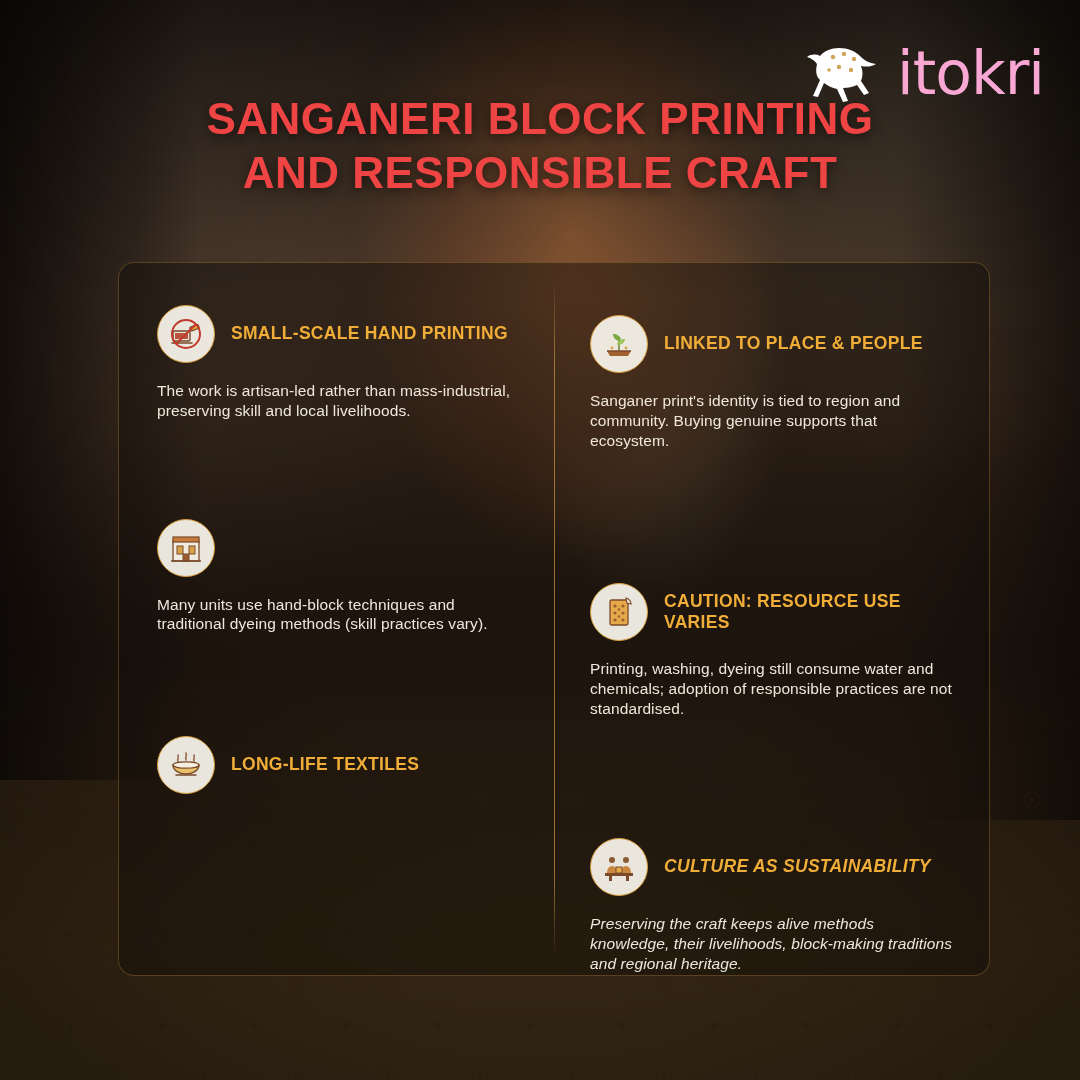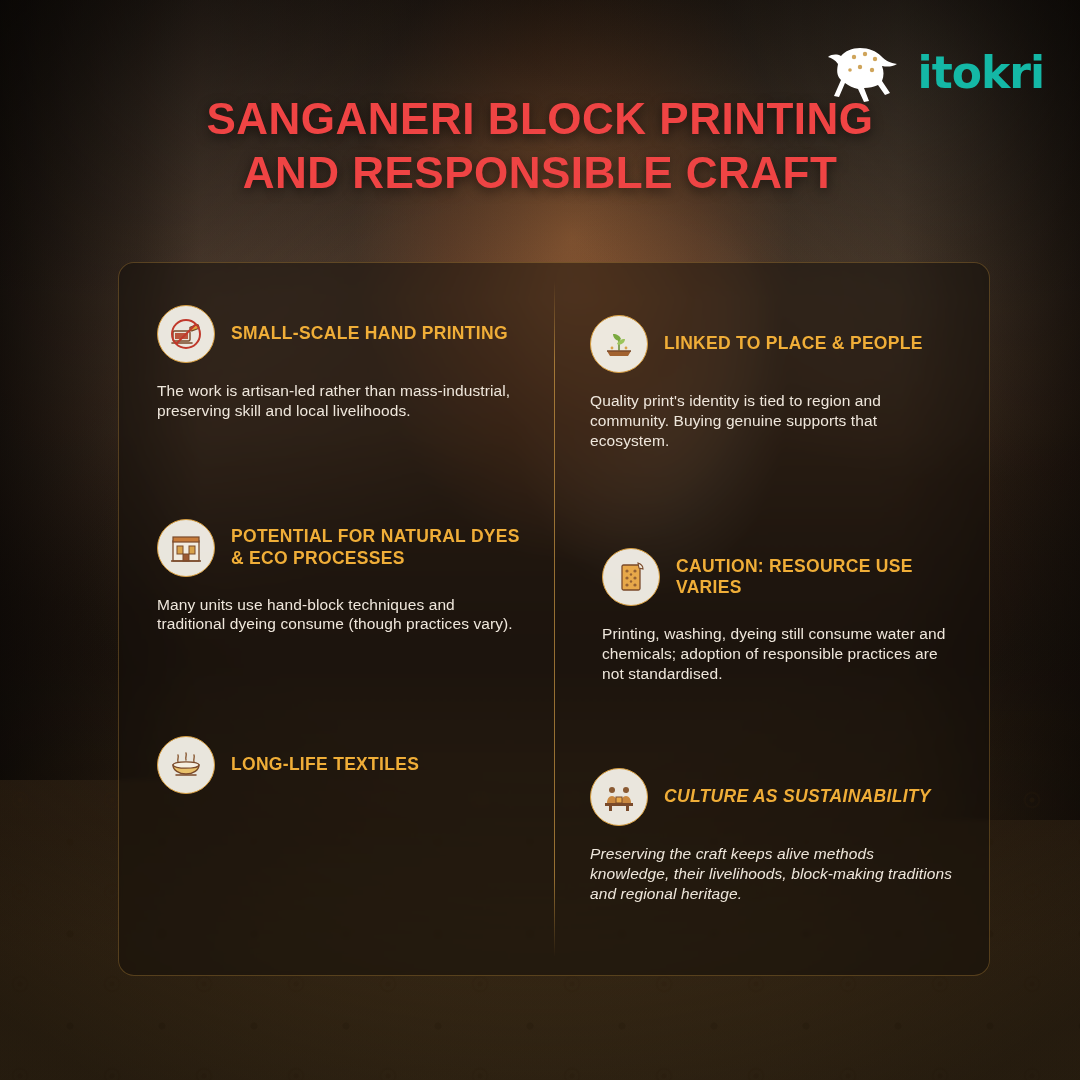--- a/index.html
+++ b/index.html
@@ -79,23 +79,23 @@
     position: absolute;
     top: 34px;
     right: 36px;
     display: flex;
     align-items: center;
     gap: 6px;
     z-index: 6;
   }
   .logo-mark { width: 92px; height: 78px; }
   .logo-word {
-    font-size: 44px;
-    font-weight: 700;
-    color: #14b8a6;
+    font-size: 60px;
+    font-weight: 400;
+    color: #f9a8d4;
     letter-spacing: -1px;
     line-height: 1;
     font-family: "DejaVu Sans", sans-serif;
   }
 
   
   .title {
     position: absolute;
     top: 92px;
     left: 0; right: 0;
@@ -132,21 +132,21 @@
     bottom: 18px;
     width: 1px;
     background: linear-gradient(180deg, rgba(214,160,70,0.0) 0%, rgba(214,160,70,0.65) 12%, rgba(214,160,70,0.65) 88%, rgba(214,160,70,0.0) 100%);
   }
 
   .col {
     padding: 38px 30px 30px 38px;
     display: flex;
     flex-direction: column;
   }
-  .col.right { padding-left: 36px; padding-right: 34px; }
+  .col.right { padding-left: 36px; padding-right: 34px; gap: 35px; }
 
   .card { margin-bottom: 6px; }
   .card-head {
     display: flex;
     align-items: center;
     gap: 16px;
     margin-bottom: 18px;
   }
   .icon-circle {
     flex: 0 0 auto;
@@ -173,21 +173,21 @@
     line-height: 1.28;
     letter-spacing: 0.1px;
   }
 
   
   .col.left .card:nth-child(1) { margin-top: 4px; }
   .col.left .card:nth-child(2) { margin-top: 92px; }
   .col.left .card:nth-child(3) { margin-top: 96px; text-align: right; }
 
   .col.right .card:nth-child(1) { margin-top: 14px; }
-  .col.right .card:nth-child(2) { margin-top: 92px; margin-left: 12px; }
+  .col.right .card:nth-child(2) { margin-top: 92px; }
   .col.right .card:nth-child(3) { margin-top: 78px; font-style: italic; }
 </style>
 </head>
 <body>
 
 <div class="poster">
 
   <div class="bg"></div>
   <div class="bg-left-dark"></div>
   <div class="bg-right-dark"></div>
@@ -242,23 +242,22 @@
           <div class="icon-circle">
             <svg width="40" height="40" viewBox="0 0 40 40">
               <rect x="7" y="13" width="26" height="20" fill="#f2ece0" stroke="#7a4a2a" stroke-width="1.3"></rect>
               <rect x="7" y="9" width="26" height="5" fill="#c77b3a" stroke="#7a4a2a" stroke-width="1.2"></rect>
               <rect x="11" y="18" width="6" height="8" fill="#d8a24a" stroke="#7a4a2a" stroke-width="1"></rect>
               <rect x="23" y="18" width="6" height="8" fill="#d8a24a" stroke="#7a4a2a" stroke-width="1"></rect>
               <rect x="17" y="26" width="6" height="7" fill="#9c5a33" stroke="#7a4a2a" stroke-width="1"></rect>
               <path d="M5 33h30" stroke="#7a4a2a" stroke-width="1.5"></path>
             </svg>
           </div>
-          <div class="card-title">POTENTIAL FOR NATURAL DYES &amp; ECO PROCESSES</div>
-        </div>
-        <div class="card-body">Many units use hand-block techniques and traditional dyeing consume (though practices vary).</div>
+        </div>
+        <div class="card-body">Many units use hand-block techniques and traditional dyeing methods (skill practices vary).</div>
       </div>
 
       <div class="card">
         <div class="card-head">
           <div class="icon-circle">
             <svg width="40" height="40" viewBox="0 0 40 40">
               <path d="M12 10c1 3-1 4 0 7M20 8c1 3-1 4 0 7M28 10c1 3-1 4 0 7" stroke="#8a5a33" stroke-width="1.4" fill="none" stroke-linecap="round"></path>
               <path d="M7 20h26a13 9 0 0 1-26 0z" fill="#e8c06a" stroke="#7a4a2a" stroke-width="1.4"></path>
               <ellipse cx="20" cy="20" rx="13" ry="3.2" fill="#f6efe1" stroke="#7a4a2a" stroke-width="1.3"></ellipse>
               <path d="M10 30h20" stroke="#7a4a2a" stroke-width="1.5" stroke-linecap="round"></path>
@@ -280,21 +279,21 @@
               <path d="M20 17c-4-1-6-4-6-7 4 0 7 2 8 5z" fill="#7aa93f"></path>
               <path d="M20 21c4-1 6-3 6-6-4 0-7 2-8 5z" fill="#9bc45a"></path>
               <path d="M8 27h24l-3 5H11z" fill="#a2622f"></path>
               <path d="M8 27h24" stroke="#7a4a2a" stroke-width="1.3"></path>
               <circle cx="13" cy="24" r="1.4" fill="#d8a24a"></circle>
               <circle cx="27" cy="24" r="1.4" fill="#d8a24a"></circle>
             </svg>
           </div>
           <div class="card-title">LINKED TO PLACE &amp; PEOPLE</div>
         </div>
-        <div class="card-body">Quality print's identity is tied to region and community. Buying genuine supports that ecosystem.</div>
+        <div class="card-body">Sanganer print's identity is tied to region and community. Buying genuine supports that ecosystem.</div>
       </div>
 
       <div class="card">
         <div class="card-head">
           <div class="icon-circle">
             <svg width="40" height="40" viewBox="0 0 40 40">
               <rect x="11" y="8" width="18" height="25" rx="1.5" fill="#e7a84a" stroke="#7a4a2a" stroke-width="1.3"></rect>
               <g fill="#7a4a2a" opacity="0.75">
                 <circle cx="16" cy="14" r="1.6"></circle>
                   <circle cx="24" cy="14" r="1.6"></circle>

